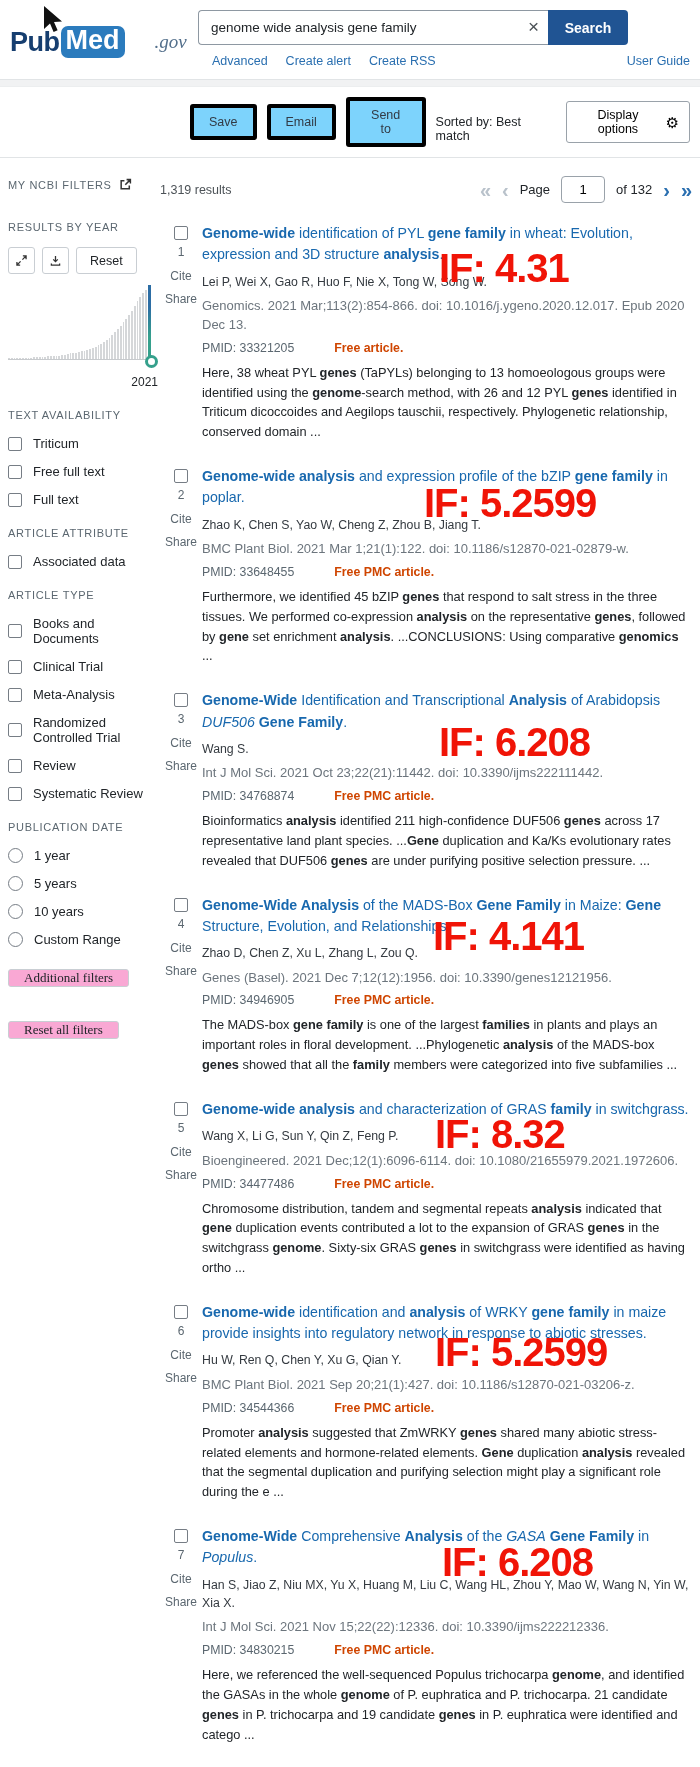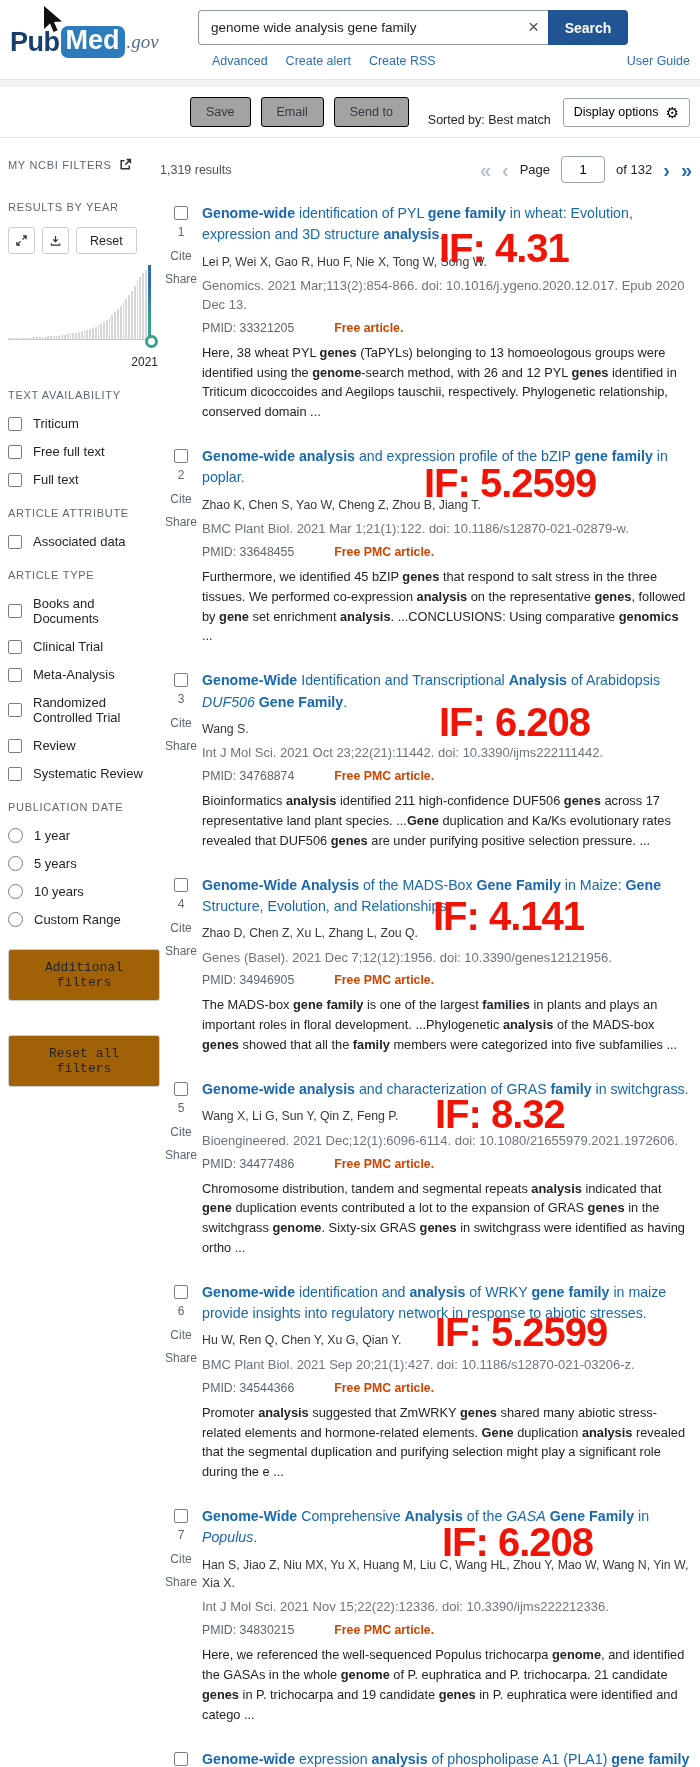--- a/index.html
+++ b/index.html
@@ -5,36 +5,36 @@
   * { box-sizing: border-box; }
   body { width:700px; margin:0; background:#fff; color:#212529;
          font-family:"Liberation Sans", sans-serif; }
   a { text-decoration:none; }
 
   
   .topbar { display:flex; padding:10px 8px 2px 10px; }
   .logo { position:relative; width:178px; display:flex; align-items:center; margin-top:6px; cursor:pointer; }
   .logo-pub { font-size:27px; font-weight:bold; color:#163e6f; letter-spacing:-.5px; }
   .logo-med { font-size:27px; font-weight:bold; color:#fff; background:#2b7bbd; border-radius:7px; padding:0 5px 2px; margin-left:1px; line-height:1.1; }
-  .logo-gov { font-family:"Liberation Serif", serif; font-style:italic; font-size:19px; color:#54708c; margin-left:2px; }
+  .logo-gov { font-family:"Liberation Serif", serif; font-style:italic; font-size:19px; color:#54708c; margin-left:2px;padding-left:28px; }
   .cursor-svg { position:absolute; left:32px; top:-10px; }
   .search-area { flex:1; margin-left:10px; }
   .search-row { display:flex; }
   .search-box { position:relative; flex:1; max-width:350px; }
   .search-box input { width:100%; height:35px; border:1px solid #8e98a2; border-right:none; border-radius:4px 0 0 4px; padding:0 30px 0 12px; font-size:13.5px; font-family:inherit; color:#212529; }
   .clear-btn { position:absolute; right:5px; top:6px; border:none; background:none; font-size:19px; color:#4c5257; cursor:pointer; padding:0 4px; }
   .search-btn { height:35px; min-width:80px; background:#205493; color:#fff; font-weight:bold; font-size:14px; border:none; border-radius:0 4px 4px 0; cursor:pointer; }
   .links-row { display:flex; gap:18px; font-size:12.5px; margin:9px 0 0 14px; }
   .links-row a { color:#2a6fb0; }
   .user-guide { margin-left:auto; margin-right:2px; }
   .header-strip { margin-top:9px; height:8px; background:#f1f2f3; border-top:1px solid #e1e4e6; border-bottom:1px solid #eceeef; }
 
   
   .toolbar { display:flex; align-items:center; padding:10px 10px 10px 190px; border-bottom:1px solid #e1e4e6; }
-  .tb-btn { border:1px solid #000000; background:#a3a3a3; color:#323a45; font-size:12.5px; padding:7px 15px; border-radius:3px; margin-right:10px; cursor:pointer; font-family:inherit; }
+  .tb-btn { border:4px solid #000000; background:#7dd3fc; color:#323a45; font-size:12.5px; padding:7px 15px; border-radius:3px; margin-right:10px; cursor:pointer; font-family:inherit; }
   .toolbar-right { margin-left:auto; display:flex; align-items:flex-end; gap:12px; font-size:12.5px; }
   .display-btn { border:1px solid #9aa2aa; background:#fff; padding:6px 10px; border-radius:3px; display:flex; gap:7px; align-items:center; font-size:12.5px; cursor:pointer; font-family:inherit; }
   .gear { font-size:15px; line-height:1; }
 
   
   .content { display:flex; padding-top:12px; }
   .sidebar { width:160px; padding-left:8px; flex-shrink:0; }
   .main { flex:1; min-width:0; padding-right:8px; }
 
   
@@ -47,21 +47,21 @@
   .year-chart { position:relative; height:70px; margin:16px 4px 0 0; border-bottom:1px solid #c7cacd; }
   .bars { position:absolute; left:0; right:9px; bottom:0; top:0; display:flex; align-items:flex-end; gap:1px; }
   .bar { flex:1; background:#d5d7d9; }
   .slider-line { position:absolute; right:5px; top:-5px; bottom:0; width:3px; background:linear-gradient(#2c6da4 30%, #35a08c 70%); }
   .slider-handle { position:absolute; right:-2px; bottom:-9px; width:13px; height:13px; background:#fff; border:3px solid #35a08c; border-radius:50%; cursor:grab; }
   .year-label { text-align:right; font-size:12px; margin:15px 2px 10px 0; color:#212529; }
   .fheading { font-size:11px; letter-spacing:.7px; color:#5b6770; margin:20px 0 15px; }
   .frow { display:flex; align-items:center; gap:11px; margin-bottom:13px; font-size:13px; color:#212529; cursor:pointer; }
   .cb { width:14px; height:14px; border:1px solid #767d85; border-radius:2px; background:#fff; flex-shrink:0; }
   .radio { width:15px; height:15px; border:1px solid #767d85; border-radius:50%; background:#fff; flex-shrink:0; }
-  .side-btn { display:block; border:1px solid #c9ced3; background:#a16207; border-radius:3px; font-size:13px; padding:10px 15px; color:#212529; margin:22px 0 0; cursor:pointer; font-family:Liberation Mono, monospace; }
+  .side-btn { display:block; border:1px solid #c9ced3; background:#f9a8d4; border-radius:3px; font-size:13px; padding:0 15px; color:#212529; margin:22px 0 0; cursor:pointer; font-family:Liberation Serif, serif; }
   .side-btn.last { margin-top:34px; }
 
   
   .results-header { display:flex; align-items:center; font-size:12.5px; color:#4c5257; margin:6px 0 20px; }
   .pagination { margin-left:auto; display:flex; align-items:center; gap:11px; color:#212529; font-size:13px; }
   .pag-icon { font-size:20px; font-weight:bold; line-height:1; cursor:pointer; }
   .pag-disabled { color:#b9c2cb; }
   .pag-active { color:#2a6fb0; }
   .page-input { width:44px; height:27px; border:1px solid #9aa2aa; border-radius:4px; text-align:center; font-size:13px; font-family:inherit; }
 

